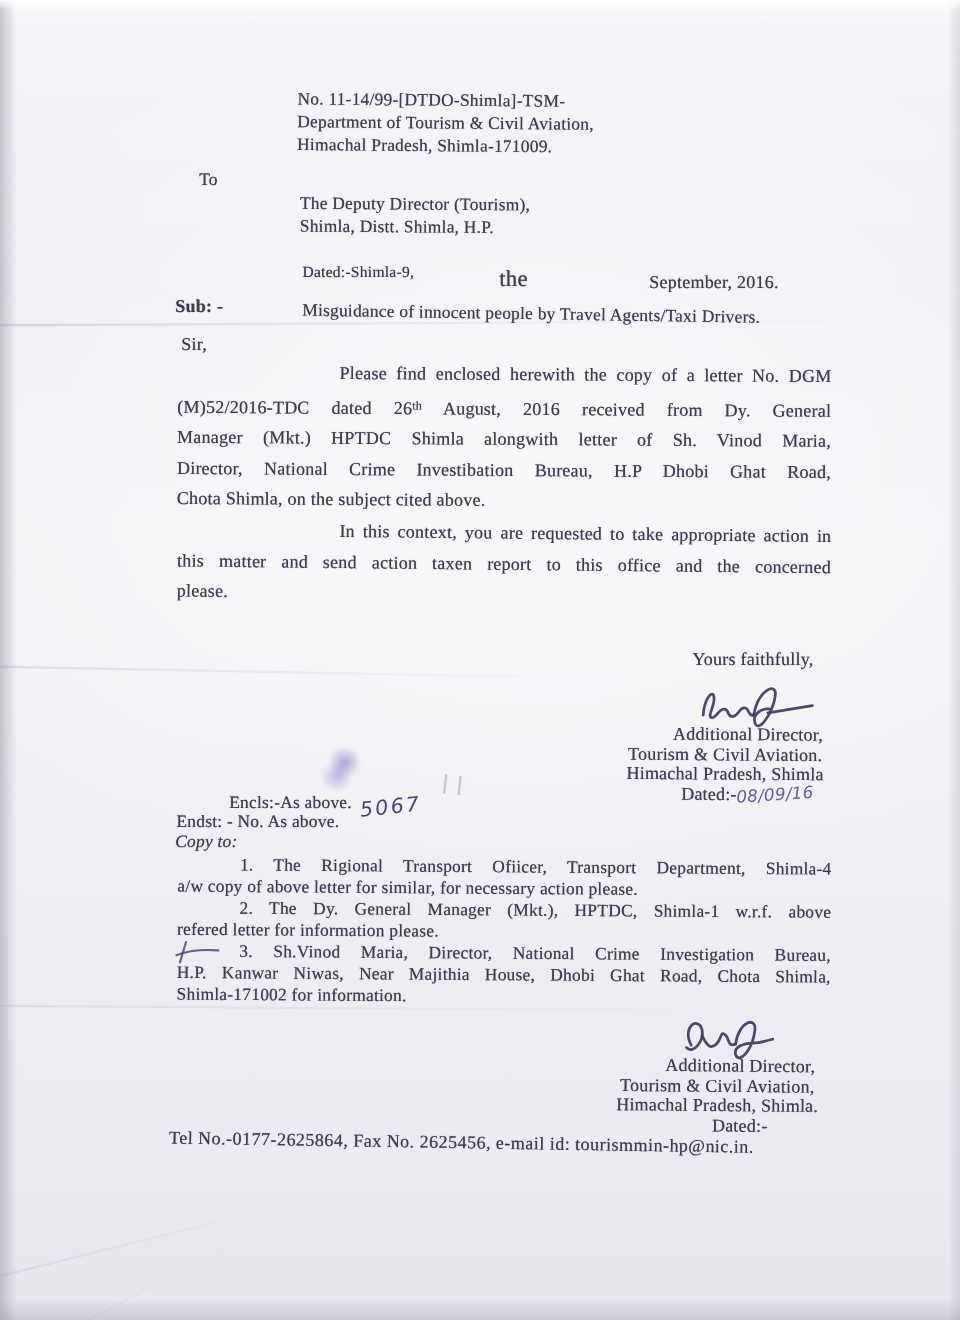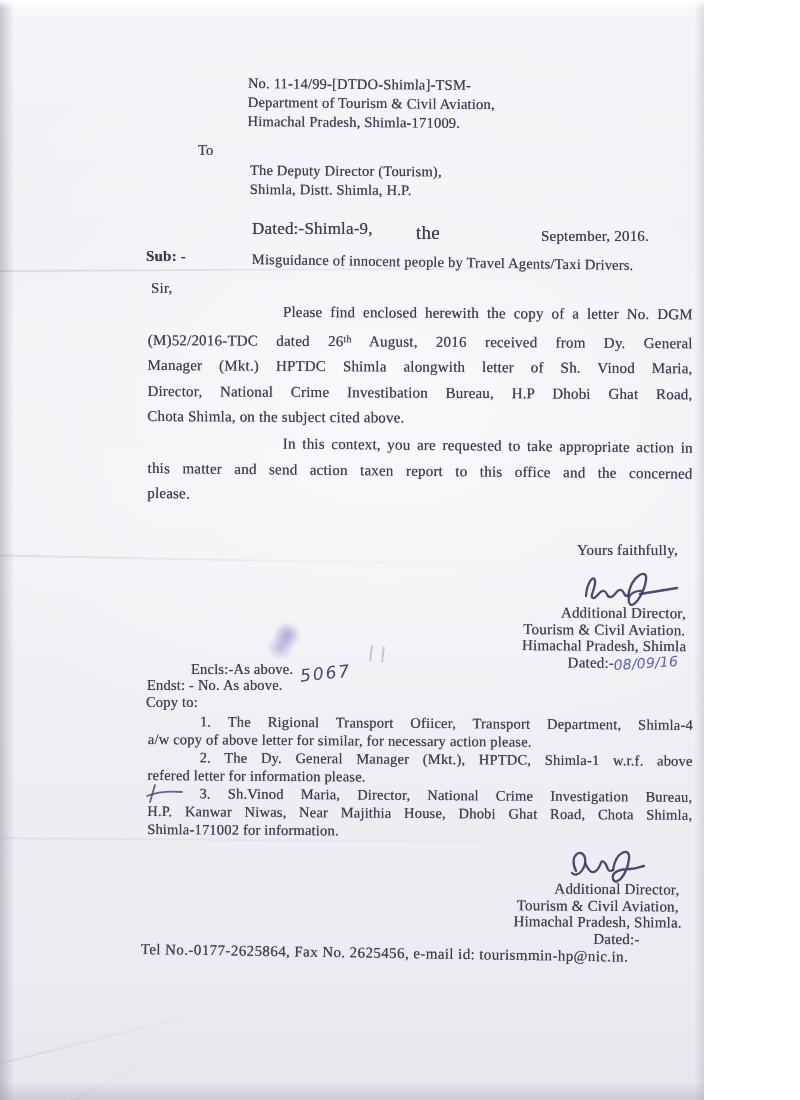--- a/index.html
+++ b/index.html
@@ -1,17 +1,17 @@
 <!DOCTYPE html>
 <html><head>
 <meta charset="utf-8">
 <style>
   html,body{margin:0;padding:0;background:#ffffff;}
   .page{
-    position:relative;width:704px;height:1100px;overflow:hidden;
+    position:relative;width:800px;height:1100px;overflow:hidden;
     background:
       radial-gradient(120% 60% at 55% 35%, rgba(255,255,255,0.55) 0%, rgba(255,255,255,0) 60%),
       linear-gradient(180deg,#fdfdfe 0%,#f4f3f7 2%,#f0eff4 22%,#f3f2f6 45%,#efeef3 68%,#ecebf1 88%,#e7e6ed 100%);
     font-family:"Liberation Serif","DejaVu Serif",serif;
     color:#3d3d52;
   }
   .shade{position:absolute;pointer-events:none;}
   .edge-left{left:0;top:0;width:14px;height:1100px;
     background:linear-gradient(90deg,rgba(140,140,155,0.45),rgba(140,140,155,0));}
   .edge-right{right:0;top:0;width:10px;height:1100px;
@@ -68,28 +68,28 @@
   <div class="crease c5"></div>
   <div class="smudge"></div>
   <div class="pencil"></div>
 
   <div class="blk hdr" style="left:248px;top:74px;transform:rotate(0.5deg);transform-origin:left top;">
     <div class="t" style="position:static;">No. 11-14/99-[DTDO-Shimla]-TSM-</div>
     <div class="t" style="position:static;">Department of Tourism &amp; Civil Aviation,</div>
     <div class="t" style="position:static;">Himachal Pradesh, Shimla-171009.</div>
   </div>
 
-  <div class="t hdr" style="left:166px;top:141px;margin-left:32px;">To</div>
+  <div class="t hdr" style="left:166px;top:141px;">To</div>
 
   <div class="blk hdr" style="left:250px;top:161px;transform:rotate(0.4deg);transform-origin:left top;">
     <div>The Deputy Director (Tourism),</div>
     <div>Shimla, Distt. Shimla, H.P.</div>
   </div>
 
-  <div class="t" style="left:252px;top:219px;font-size:17px;">Dated:-Shimla-9,</div>
+  <div class="t" style="left:252px;top:219px;font-size:13px;">Dated:-Shimla-9,</div>
   <div class="t" style="left:416px;top:222px;font-size:19px;">the</div>
   <div class="t" style="left:541px;top:228px;font-size:15px;">September, 2016.</div>
 
   <div class="t" style="left:146px;top:248px;font-size:15px;font-weight:bold;">Sub: -</div>
   <div class="t" style="left:252px;top:251px;font-size:14.5px;transform:rotate(0.9deg);transform-origin:left top;">Misguidance of innocent people by Travel Agents/Taxi Drivers.</div>
 
   <div class="t" style="left:151px;top:280px;font-size:15px;">Sir,</div>
 
   <div class="blk para" style="left:148px;top:299px;transform:rotate(0.35deg);transform-origin:left top;">
     <div class="ln ind">Please find enclosed herewith the copy of a letter No. DGM</div>
@@ -115,21 +115,21 @@
   <div class="blk sign" style="left:507px;top:604px;transform:rotate(0.4deg);transform-origin:left top;">
     <div class="pad-r">Additional Director,</div>
     <div>Tourism &amp; Civil Aviation.</div>
     <div>Himachal Pradesh, Shimla</div>
     <div class="pad-r"><span>Dated:-</span><span class="hand hand-blue" style="display:inline-block;transform:rotate(-4deg);font-size:14px;">08/09/16</span></div>
   </div>
 
   <div class="t" style="left:147px;top:661px;font-size:14.5px;margin-left:44px;">Encls:-As above.</div>
   <div class="t" style="left:147px;top:677px;font-size:14.5px;">Endst: - No. As above.</div>
   <div class="t hand hand-dark" style="left:300px;top:663px;font-size:17px;letter-spacing:2px;transform:rotate(-6deg);">5067</div>
-  <div class="t" style="left:146px;top:694px;font-size:14.5px;">Copy to:</div>
+  <div class="t" style="left:146px;top:694px;font-size:14.5px;font-style:italic;">Copy to:</div>
 
   <div class="blk copy" style="left:148px;top:712px;transform:rotate(0.4deg);transform-origin:left top;">
     <div class="ln ind-s">1. The Rigional Transport Ofiicer, Transport Department, Shimla-4</div>
     <div class="ln-last">a/w copy of above letter for similar, for necessary action please.</div>
     <div class="ln ind-s">2. The Dy. General Manager (Mkt.), HPTDC, Shimla-1 w.r.f. above</div>
     <div class="ln-last">refered letter for information please.</div>
     <div class="ln ind-s">3. Sh.Vinod Maria, Director, National Crime Investigation Bureau,</div>
     <div class="ln">H.P. Kanwar Niwas, Near Majithia House, Dhobi Ghat Road, Chota Shimla,</div>
     <div class="ln-last">Shimla-171002 for information.</div>
   </div>

